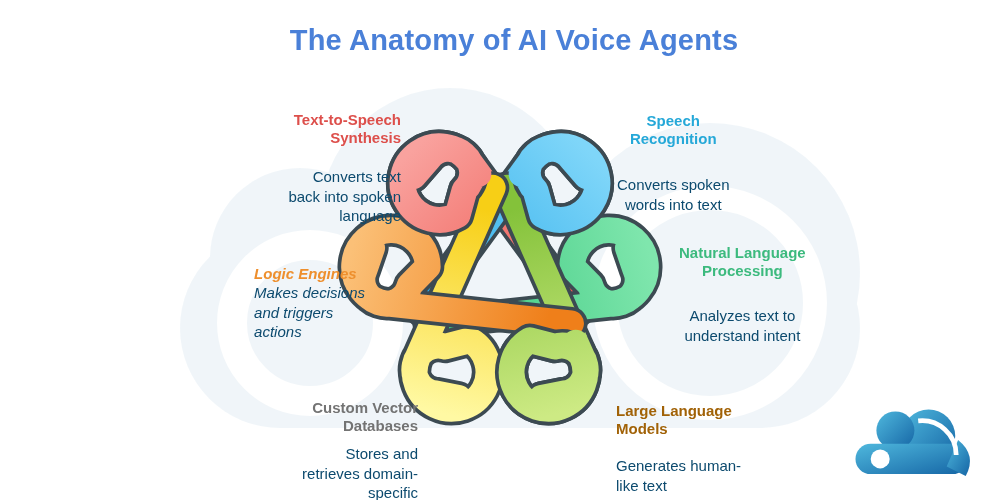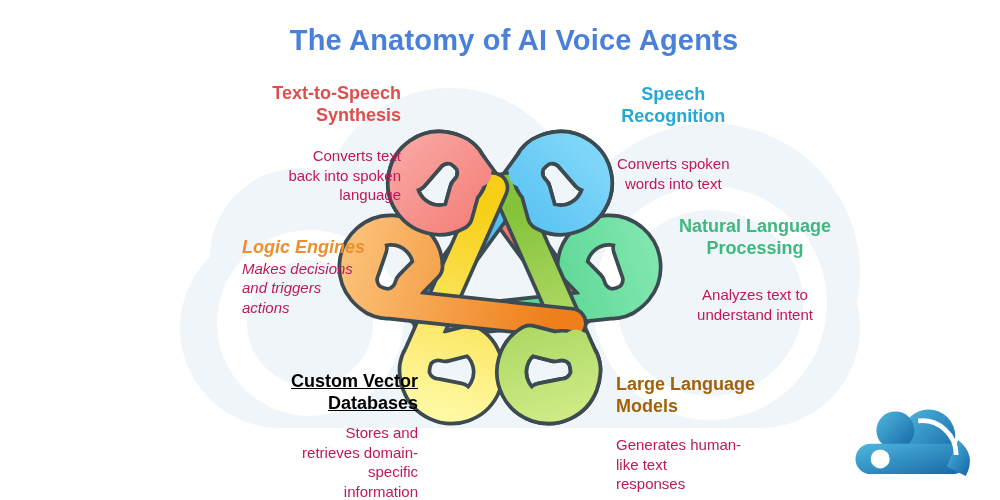--- a/index.html
+++ b/index.html
@@ -9,22 +9,22 @@
     padding-left:28px;
   }
   #bg-cloud{position:absolute;left:150px;top:68px;width:740px;height:400px;z-index:0;}
   #knot{position:absolute;left:325px;top:99px;width:350px;height:350px;z-index:2;}
   #brand-logo{position:absolute;left:835px;top:400px;width:155px;height:95px;z-index:2;}
   .page-title{
     position:absolute;left:0;right:0;top:24px;text-align:center;z-index:3;
     font-size:29px;font-weight:700;letter-spacing:0.2px;
   }
   .seg{position:absolute;z-index:3;}
-  .seg-label{font-size:18px;font-weight:700;line-height:1.2;white-space:pre-line;}
-  .seg-desc{font-size:15px;font-weight:400;line-height:1.3;white-space:pre-line;color:#be185d;}
+  .seg-label{font-size:15px;font-weight:700;line-height:1.2;white-space:pre-line;margin-top:28px;}
+  .seg-desc{font-size:15px;font-weight:400;line-height:1.3;white-space:pre-line;color:#0c4a6e;}
   .seg-tts   {right:627px;top:83px;text-align:right;}
   .seg-tts .seg-desc{margin-top:20px;}
   .seg-speech{left:617px;top:84px;text-align:center;}
   .seg-speech .seg-desc{margin-top:27px;}
   .seg-logic {right:663px;top:237px;font-style:italic;}
   .seg-logic .seg-desc{}
   .seg-nlp   {left:679px;top:216px;text-align:center;}
   .seg-nlp .seg-desc{margin-top:26px;}
   .seg-cvd   {right:610px;top:371px;text-align:right;}
   .seg-cvd .seg-desc{margin-top:9px;}
@@ -144,21 +144,21 @@
 
   <div class="seg seg-llm">
     <div class="seg-label" style="color: #a16207;">Large Language
 Models</div>
     <div class="seg-desc">Generates human-
 like text
 responses</div>
   </div>
 
   <div class="seg seg-cvd">
-    <div class="seg-label" style="color: #000000; text-decoration: underline;">Custom Vector
+    <div class="seg-label" style="color: #737373;">Custom Vector
 Databases</div>
     <div class="seg-desc">Stores and
 retrieves domain-
 specific
 information</div>
   </div>
 
   <div class="seg seg-logic">
     <div class="seg-label" style="color: rgb(238, 143, 45);">Logic Engines</div>
     <div class="seg-desc">Makes decisions

